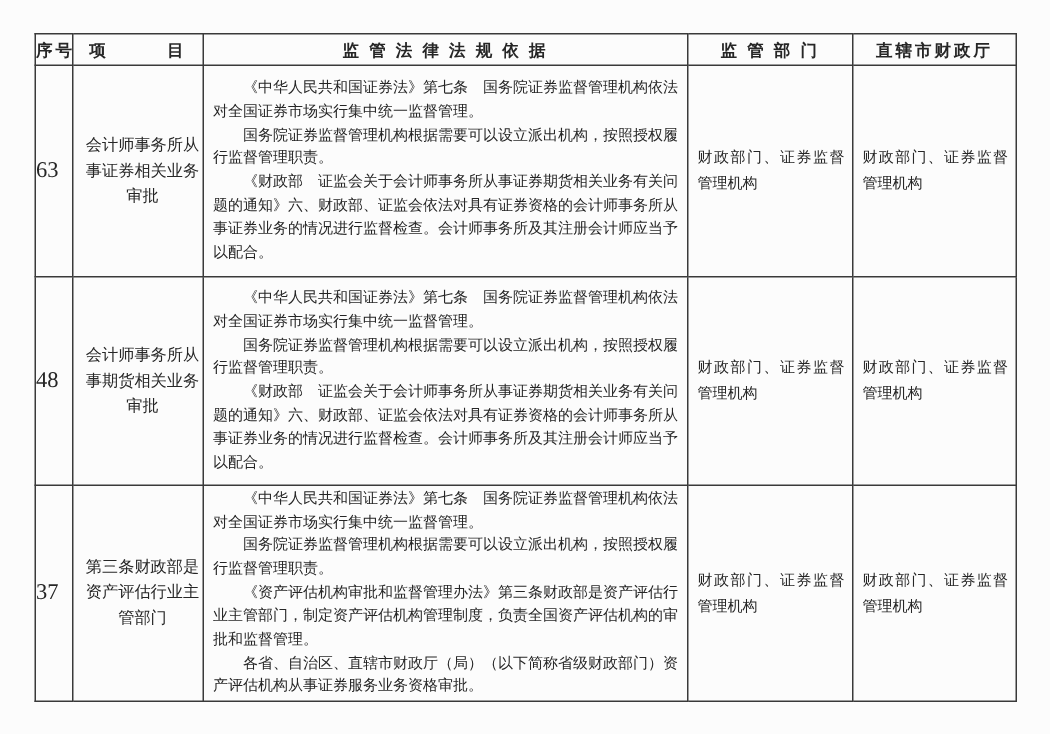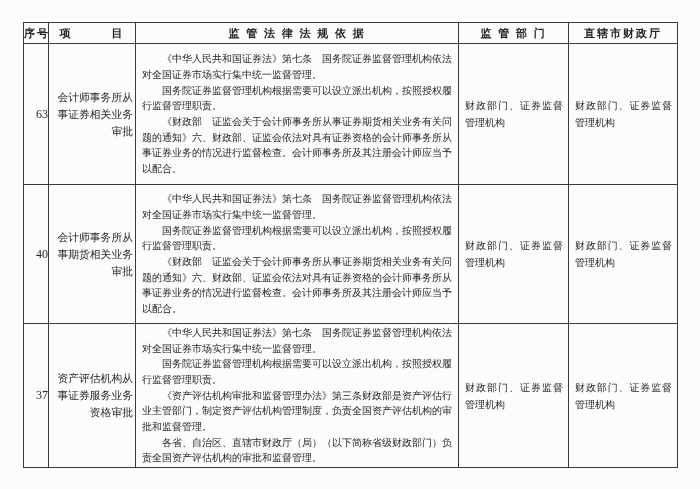--- a/index.html
+++ b/index.html
@@ -40,28 +40,28 @@
 
   .doc-table th {
     font-size: 11px;
     font-weight: bold;
     text-align: center;
     letter-spacing: 2px;
     padding: 0;
     white-space: nowrap;
   }
   td.cell-no {
-    text-align: right;
-    font-size: 12px;
+    text-align: left;
+    font-size: 15px;
     padding: 0;
   }
   td.cell-project {
     font-size: 10.8px;
     line-height: 17px;
-    text-align: right;
+    text-align: center;
     padding: 0 2px 0 8px;
   }
   td.cell-legal {
     font-size: 10px;
     line-height: 15.7px;
     text-align: justify;
     padding: 0 6px;
   }
   td.cell-legal p {
     margin: 0;
@@ -101,37 +101,37 @@
         <td class="cell-project">会计师事务所从事证券相关业务审批</td>
         <td class="cell-legal">
           <p>《中华人民共和国证券法》第七条　国务院证券监督管理机构依法对全国证券市场实行集中统一监督管理。</p>
           <p>国务院证券监督管理机构根据需要可以设立派出机构，按照授权履行监督管理职责。</p>
           <p>《财政部　证监会关于会计师事务所从事证券期货相关业务有关问题的通知》六、财政部、证监会依法对具有证券资格的会计师事务所从事证券业务的情况进行监督检查。会计师事务所及其注册会计师应当予以配合。</p>
         </td>
         <td class="cell-dept">财政部门、证券监督管理机构</td>
         <td class="cell-dept">财政部门、证券监督管理机构</td>
       </tr>
       <tr class="row-1">
-        <td class="cell-no">40</td>
+        <td class="cell-no">48</td>
         <td class="cell-project">会计师事务所从事期货相关业务审批</td>
         <td class="cell-legal">
           <p>《中华人民共和国证券法》第七条　国务院证券监督管理机构依法对全国证券市场实行集中统一监督管理。</p>
           <p>国务院证券监督管理机构根据需要可以设立派出机构，按照授权履行监督管理职责。</p>
           <p>《财政部　证监会关于会计师事务所从事证券期货相关业务有关问题的通知》六、财政部、证监会依法对具有证券资格的会计师事务所从事证券业务的情况进行监督检查。会计师事务所及其注册会计师应当予以配合。</p>
         </td>
         <td class="cell-dept">财政部门、证券监督管理机构</td>
         <td class="cell-dept">财政部门、证券监督管理机构</td>
       </tr>
       <tr class="row-2">
         <td class="cell-no">37</td>
-        <td class="cell-project">资产评估机构从事证券服务业务资格审批</td>
+        <td class="cell-project">第三条财政部是资产评估行业主管部门</td>
         <td class="cell-legal">
           <p>《中华人民共和国证券法》第七条　国务院证券监督管理机构依法对全国证券市场实行集中统一监督管理。</p>
           <p>国务院证券监督管理机构根据需要可以设立派出机构，按照授权履行监督管理职责。</p>
           <p>《资产评估机构审批和监督管理办法》第三条财政部是资产评估行业主管部门，制定资产评估机构管理制度，负责全国资产评估机构的审批和监督管理。</p>
-          <p>各省、自治区、直辖市财政厅（局）（以下简称省级财政部门）负责全国资产评估机构的审批和监督管理。</p>
+          <p>各省、自治区、直辖市财政厅（局）（以下简称省级财政部门）资产评估机构从事证券服务业务资格审批。</p>
         </td>
         <td class="cell-dept">财政部门、证券监督管理机构</td>
         <td class="cell-dept">财政部门、证券监督管理机构</td>
       </tr>
     </tbody>
   </table>
 </div>
 
 </body></html>

